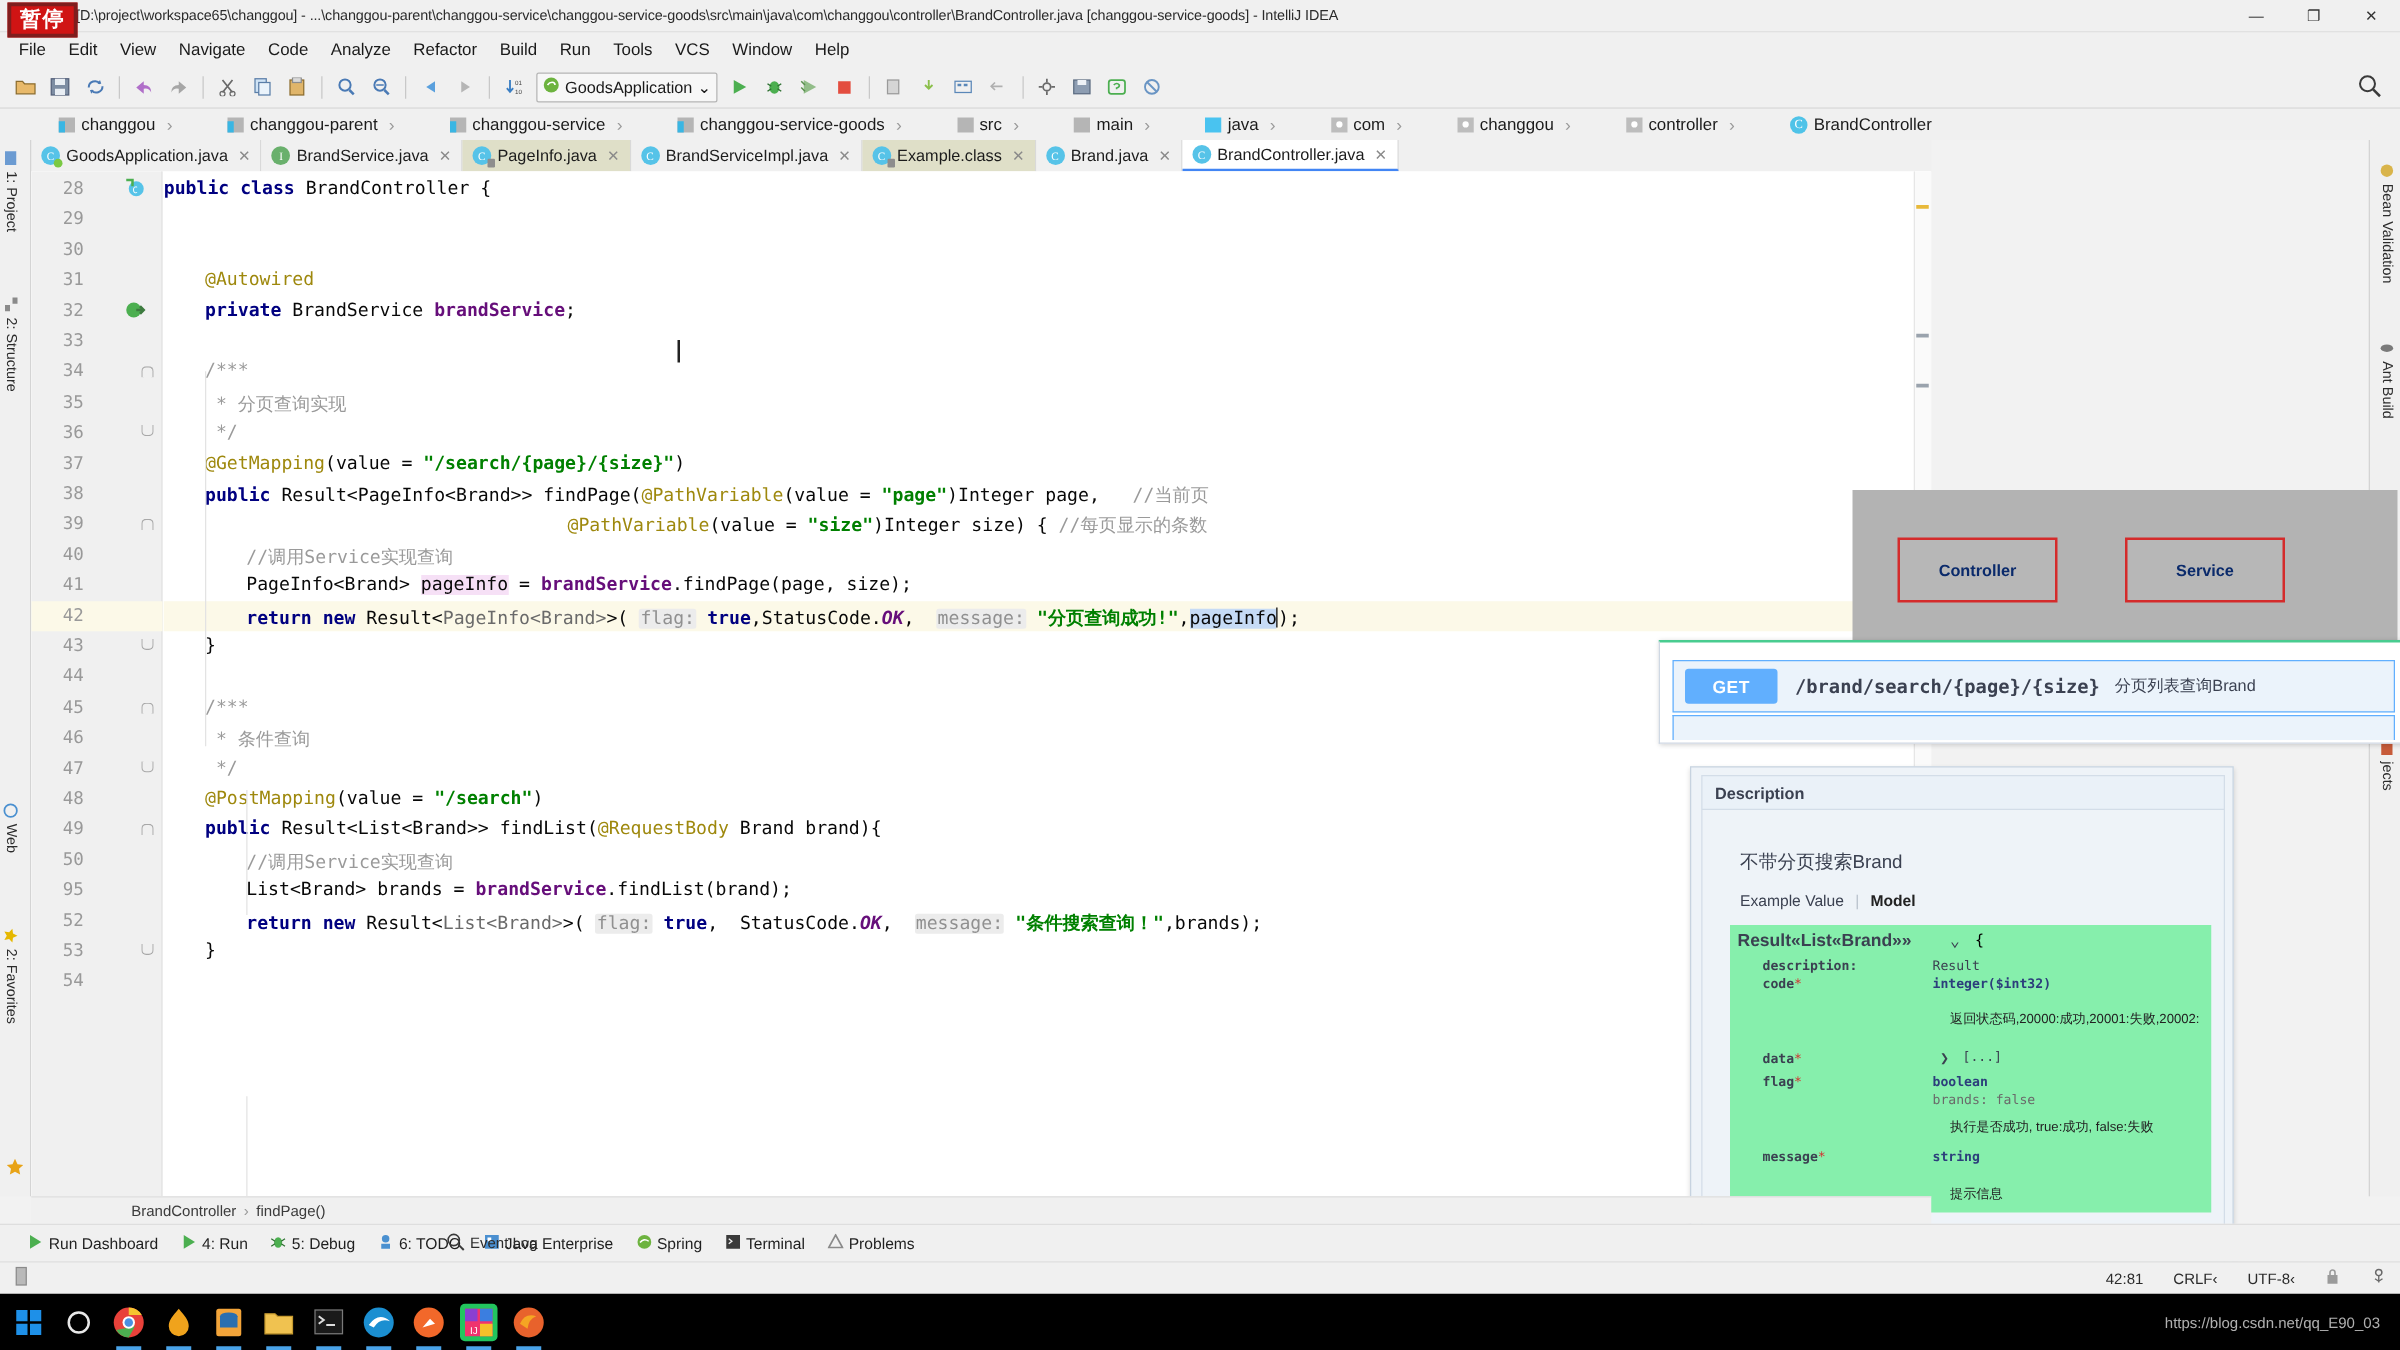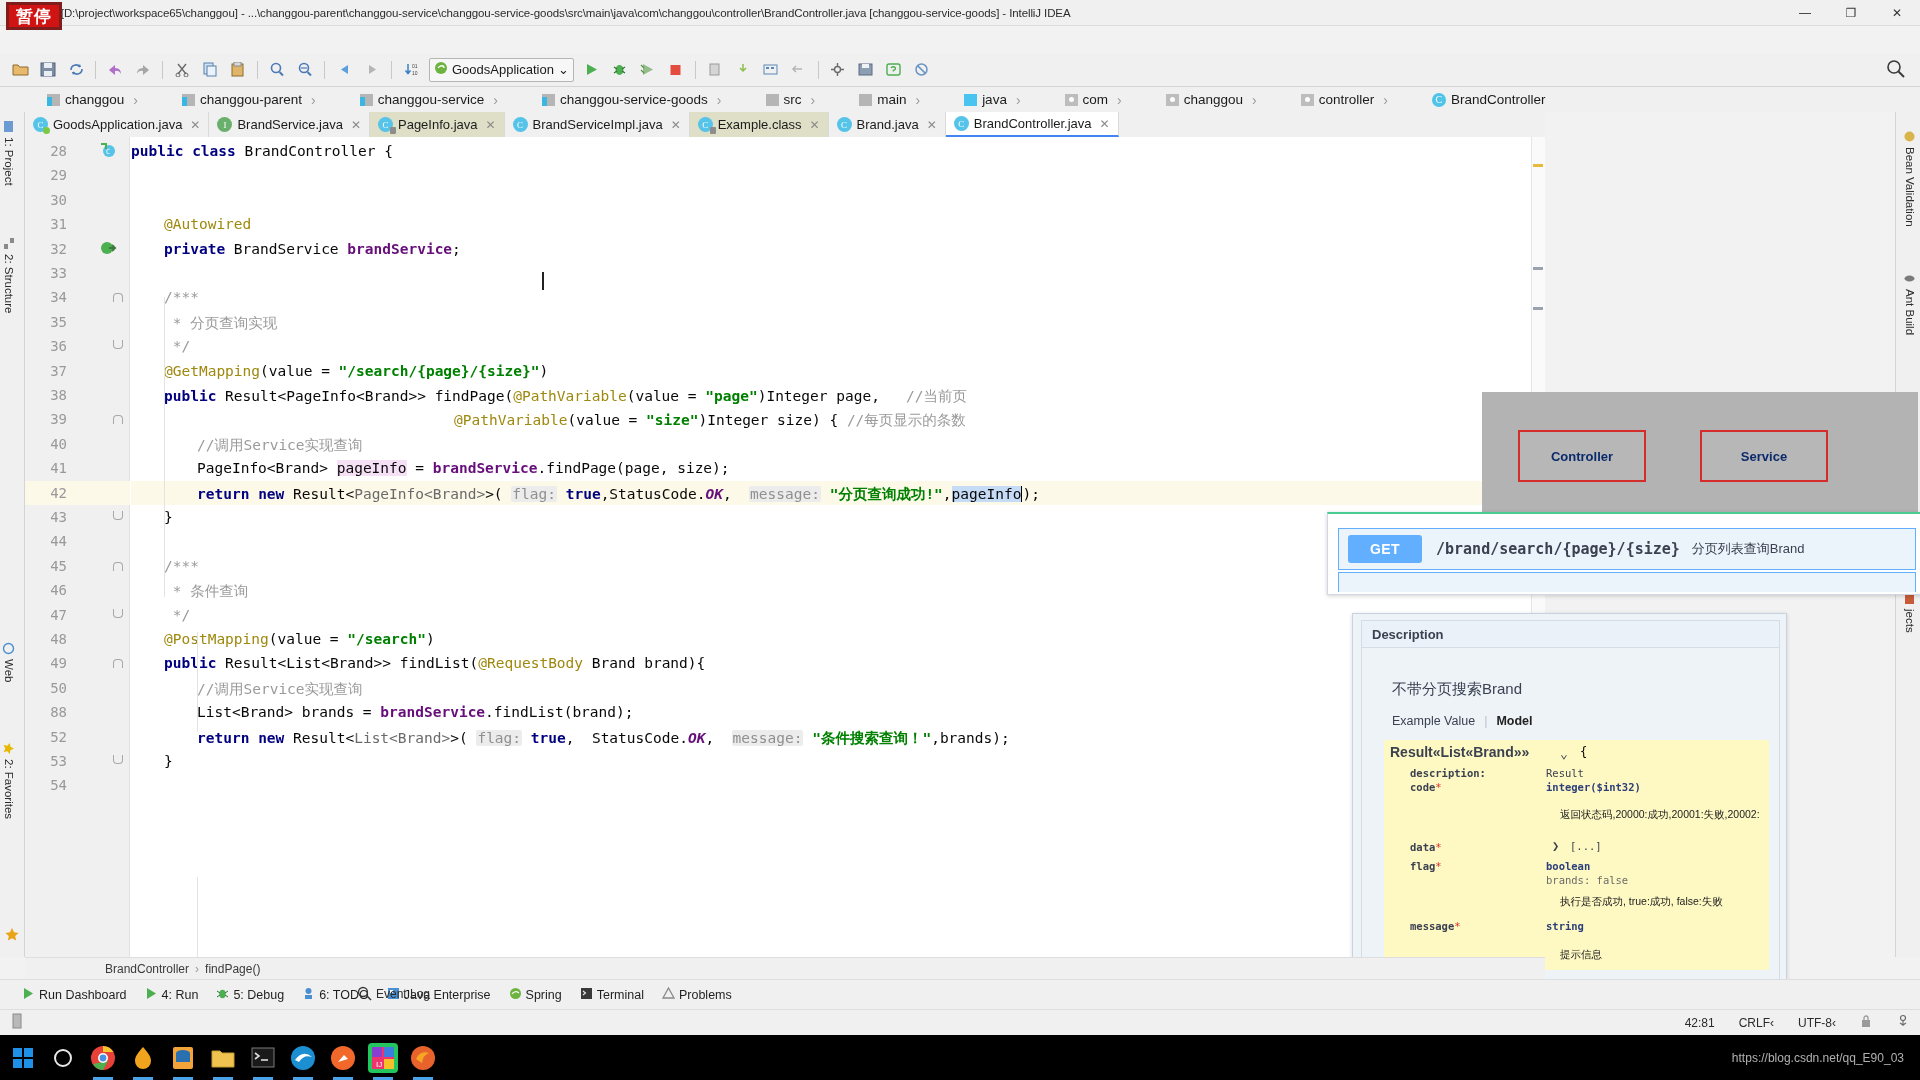--- a/index.html
+++ b/index.html
@@ -231,21 +231,21 @@
   }
   .desc-body { position: absolute; left: 8px; top: 34px; width: 419px; height: 366px;
                background: #eef3f8; border: 1px solid #d3dde8; border-top: none; }
   .desc-zh { position: absolute; left: 30px; top: 32px; font-size: 15px; color: #3b4151; }
   .tabs-ev { position: absolute; left: 30px; top: 66px; font-size: 12.5px; color: #3b4151;
              display: flex; align-items: center; gap: 9px; }
   .tabs-ev b { color: #222; }
   .tabs-ev .div { color: #b9c2cc; }
   .model-card {
     position: absolute; left: 22px; top: 92px; width: 385px; height: 230px;
-    background: #fef9c3;
+    background: #86efac;
     text-align: right;
   }
   .mrow { position: absolute; font-family: "DejaVu Sans Mono", monospace; font-size: 10.5px; }
   .mkey { color: #3b4151; font-weight: bold; }
   .mreq { color: #d62c2c; }
   .mtype { color: #3b4151; }
   .mtype.b { color: #2c3e7b; font-weight: bold; }
   .mtitle { font-family: "Liberation Sans", sans-serif; font-size: 14px; font-weight: bold; color: #3b4151; }
   .zhdesc { font-family: "Liberation Sans", sans-serif; font-size: 10.5px; color: #222; }
   .brace-close { position: absolute; left: 22px; top: 340px; font-family: "DejaVu Sans Mono", monospace;
@@ -259,20 +259,35 @@
   <div class="titlebar">
     <div class="ttext">changgou [D:\project\workspace65\changgou] - ...\changgou-parent\changgou-service\changgou-service-goods\src\main\java\com\changgou\controller\BrandController.java [changgou-service-goods] - IntelliJ IDEA</div>
     <div class="win-buttons">
       <div class="win-btn">—</div>
       <div class="win-btn">❐</div>
       <div class="win-btn close">✕</div>
     </div>
   </div>
   <div class="pause-badge">暂停</div>
 
+  <div class="menubar" id="menubar">
+      <div class="menu-item">File</div>
+      <div class="menu-item">Edit</div>
+      <div class="menu-item">View</div>
+      <div class="menu-item">Navigate</div>
+      <div class="menu-item">Code</div>
+      <div class="menu-item">Analyze</div>
+      <div class="menu-item">Refactor</div>
+      <div class="menu-item">Build</div>
+      <div class="menu-item">Run</div>
+      <div class="menu-item">Tools</div>
+      <div class="menu-item">VCS</div>
+      <div class="menu-item">Window</div>
+      <div class="menu-item">Help</div>
+    </div>
 
   <div class="toolbar">
     <div class="tb-btn">
       <svg width="17" height="15">
           <path d="M1 3h5l1.6 2H16v8H1z" fill="#e8b96a" stroke="#8c6d2f" stroke-width="1"></path>
         </svg>
     </div>
     <div class="tb-btn">
       <svg width="16" height="15">
           <rect x="1" y="1" width="14" height="13" fill="#7d8da3" stroke="#54607a"></rect>
@@ -639,21 +654,21 @@
         <div class="lnum" style="top: 396.4px;">44</div>
         <div class="lnum" style="top: 420.8px;">45</div>
         <div class="fold-brace" style="top: 424.8px;"></div>
         <div class="lnum" style="top: 445.2px;">46</div>
         <div class="lnum" style="top: 469.6px;">47</div>
         <div class="fold-brace bot" style="top: 471.6px;"></div>
         <div class="lnum" style="top: 494px;">48</div>
         <div class="lnum" style="top: 518.4px;">49</div>
         <div class="fold-brace" style="top: 522.4px;"></div>
         <div class="lnum" style="top: 542.8px;">50</div>
-        <div class="lnum" style="top: 567.2px;">88</div>
+        <div class="lnum" style="top: 567.2px;">95</div>
         <div class="lnum" style="top: 591.6px;">52</div>
         <div class="lnum" style="top: 616px;">53</div>
         <div class="fold-brace bot" style="top: 618px;"></div>
         <div class="lnum" style="top: 640.4px;">54</div>
       </div>
     <div class="code" id="codearea">
         <div class="cl" style="top: 6px; left: 0px;"><span class="kw">public</span><span> </span><span class="kw">class</span><span> BrandController {</span></div>
         <div class="cl" style="top: 30.4px; left: 0px;"></div>
         <div class="cl" style="top: 54.8px; left: 0px;"></div>
         <div class="cl" style="top: 79.2px; left: 33px;"><span class="anno">@Autowired</span></div>

